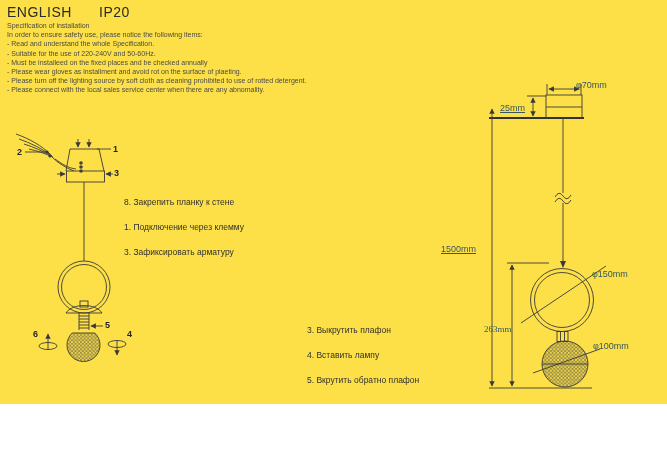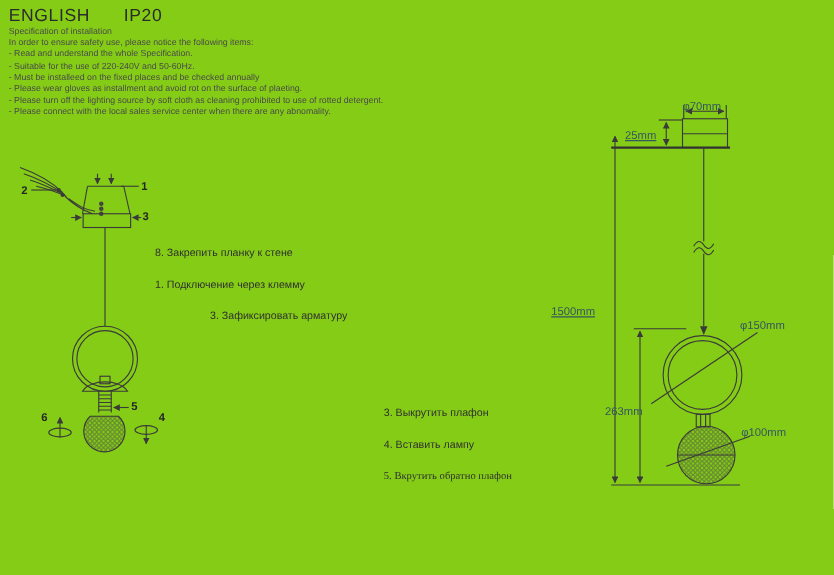--- a/index.html
+++ b/index.html
@@ -1,16 +1,16 @@
 <!DOCTYPE html>
 <html><head>
 <meta charset="utf-8">
 <style>
   html,body{margin:0;padding:0;background:#fff;}
-  #page{position:relative;width:667px;height:460px;background:#84cc16;overflow:hidden;
+  #page{position:relative;width:667px;height:404px;background:#fde047;overflow:hidden;
         font-family:"Liberation Sans", sans-serif;color:#2e2e2e;}
   .abs{position:absolute;}
   .hdr{font-size:14px;letter-spacing:.5px;color:#2b2b2b;}
   .spec{top:21px;left:7px;font-size:7px;line-height:9.2px;color:#4a4a4a;width:360px;}
   .step{font-size:8.5px;color:#303030;}
   .dim{font-size:9px;color:#35575f;white-space:nowrap;}
   .callout{font-size:9px;font-weight:bold;color:#262626;}
   .footer{top:428px;left:0;width:667px;text-align:center;font-size:12.5px;color:#2b2b2b;}
   svg{position:absolute;overflow:visible;}
   .ln{stroke:#3a3a3a;stroke-width:0.9;fill:none;}
@@ -107,25 +107,25 @@
 
   <span class="abs callout" style="top:144px;left:113px;">1</span>
   <span class="abs callout" style="top:147px;left:17px;">2</span>
   <span class="abs callout" style="top:168px;left:114px;">3</span>
   <span class="abs callout" style="top:320px;left:105px;">5</span>
   <span class="abs callout" style="top:329px;left:33px;">6</span>
   <span class="abs callout" style="top:329px;left:127px;">4</span>
 
   <div class="abs step" style="top:197px;left:124px;">8. Закрепить планку к стене</div>
   <div class="abs step" style="top:222px;left:124px;">1. Подключение через клемму</div>
-  <div class="abs step" style="top:247px;left:124px;margin-left:44px;">3. Зафиксировать арматуру</div>
+  <div class="abs step" style="top:247px;left:124px;">3. Зафиксировать арматуру</div>
 
   <div class="abs step" style="top:325px;left:307px;">3. Выкрутить плафон</div>
   <div class="abs step" style="top:350px;left:307px;">4. Вставить лампу</div>
-  <div class="abs step" style="top:375px;left:307px;font-family:Liberation Serif, serif;">5. Вкрутить обратно плафон</div>
+  <div class="abs step" style="top:375px;left:307px;">5. Вкрутить обратно плафон</div>
 
   <svg style="left:430px;top:78px;" width="237" height="322" viewBox="430 78 237 322">
 
     <g>
       <path class="ln" d="M549,89 L579,89" marker-start="url(#ah)" marker-end="url(#ah)"></path>
       <path class="ln" d="M547,84 L547,95 M581,84 L581,95"></path>
     </g>
 
     <g>
       <rect x="546" y="95" width="36" height="23" class="ln"></rect>
@@ -169,21 +169,21 @@
     </g>
 
     <g>
       <circle cx="565" cy="364" r="23" fill="url(#beads)" class="fillshape"></circle>
       <path class="ln" d="M542,364 L588,364"></path>
     </g>
 
     <path class="ln" d="M533,373 L600,349"></path>
   </svg>
 
-  <span class="abs dim" style="top:80px;left:546px;text-align:center;">φ70mm</span>
+  <span class="abs dim" style="top:80px;left:576px;text-align:center;">φ70mm</span>
   <span class="abs dim" style="top:103px;left:500px;text-decoration:underline;">25mm</span>
   <span class="abs dim" style="top:244px;left:441px;text-decoration:underline;">1500mm</span>
-  <span class="abs dim" style="top:255px;left:592px;">φ150mm</span>
-  <span class="abs dim" style="top:324px;left:484px;">263mm</span>
+  <span class="abs dim" style="top:269px;left:592px;">φ150mm</span>
+  <span class="abs dim" style="top:324px;left:484px;font-family:Liberation Serif, serif;">263mm</span>
   <span class="abs dim" style="top:341px;left:593px;">φ100mm</span>
 
 
 </div>
 
 </body></html>

